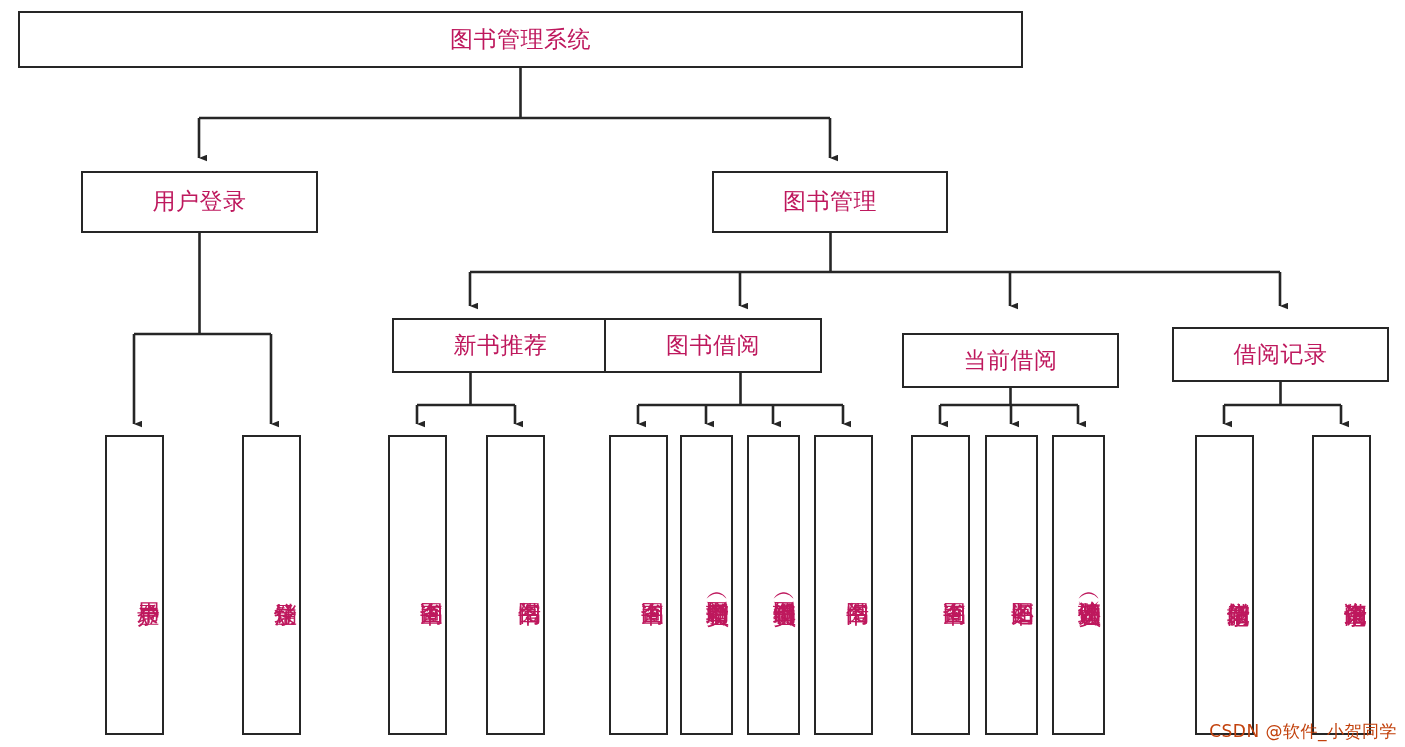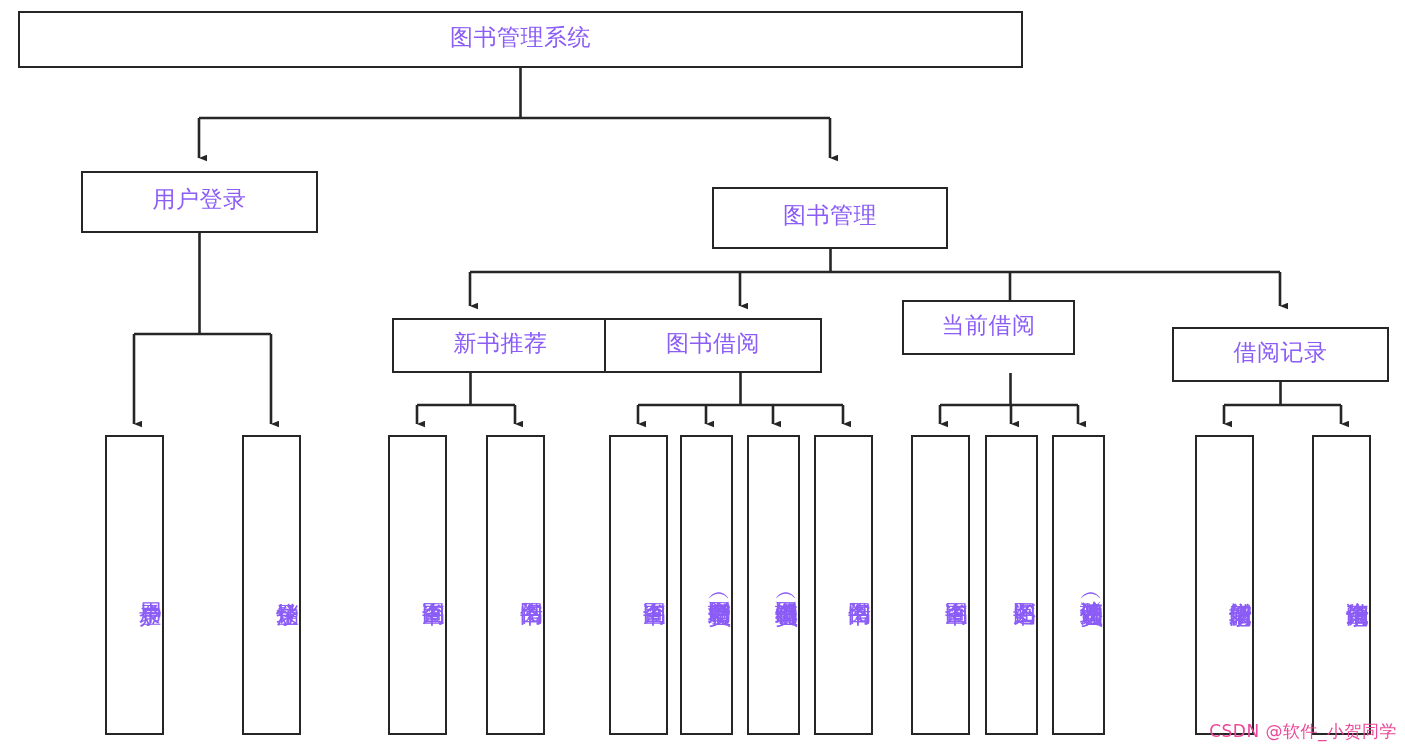--- a/index.html
+++ b/index.html
@@ -23,28 +23,27 @@
     left: 0;
     top: 0;
     width: 1405px;
     height: 747px;
   }
   .node {
     position: absolute;
     box-sizing: border-box;
     border: 2px solid #262626;
     background: #ffffff;
-    color: #8b5cf6;
+    color: #be185d;
     display: flex;
     align-items: center;
     justify-content: center;
     text-align: center;
     letter-spacing: 0.5px;
     z-index: 3;
-    font-family: Liberation Mono, monospace;
   }
   .node.horizontal {
     font-size: 23px;
     line-height: 1.1;
   }
   .node.vertical {
     writing-mode: vertical-rl;
     text-orientation: upright;
     font-size: 23px;
     line-height: 1.18;
@@ -55,21 +54,21 @@
   .node.vertical .nodetext {
     writing-mode: vertical-rl;
     text-orientation: upright;
     display: block;
   }
   .watermark {
     position: absolute;
     right: 8px;
     bottom: 4px;
     font-size: 17px;
-    color: #ec4899;
+    color: #c2410c;
     letter-spacing: 0.5px;
     z-index: 5;
     white-space: nowrap;
     font-family: "DejaVu Sans", "Liberation Sans", sans-serif;
   }
 </style>
 </head>
 <body>
 
 <div id="diagram-root">
@@ -125,31 +124,31 @@
     </g>
   </svg>
 
   <div class="node horizontal" id="node-root" style="left: 18px; top: 11px; width: 1005px; height: 57px;">
     <span class="nodetext">图书管理系统</span>
   </div>
 
   <div class="node horizontal" id="node-l2-0" style="left: 81px; top: 171px; width: 237px; height: 62px;">
     <span class="nodetext">用户登录</span>
   </div>
-  <div class="node horizontal" id="node-l2-1" style="left: 712px; top: 171px; width: 236px; height: 62px; margin-top: 16px;">
+  <div class="node horizontal" id="node-l2-1" style="left: 712px; top: 171px; width: 236px; height: 62px;">
     <span class="nodetext">图书管理</span>
   </div>
 
   <div class="node horizontal" id="node-l3-0" style="left: 362px; top: 318px; width: 217px; height: 55px; margin-left: 30px;">
     <span class="nodetext">新书推荐</span>
   </div>
   <div class="node horizontal" id="node-l3-1" style="left: 604px; top: 318px; width: 218px; height: 55px;">
     <span class="nodetext">图书借阅</span>
   </div>
-  <div class="node horizontal" id="node-l3-2" style="left: 902px; top: 300px; width: 173px; height: 55px;">
+  <div class="node horizontal" id="node-l3-2" style="left: 902px; top: 333px; width: 217px; height: 55px;">
     <span class="nodetext">当前借阅</span>
   </div>
   <div class="node horizontal" id="node-l3-3" style="left: 1172px; top: 327px; width: 217px; height: 55px;">
     <span class="nodetext">借阅记录</span>
   </div>
 
   <div class="node vertical" id="node-leaf-0" style="left: 105px; top: 435px; width: 59px; height: 300px;">
     <span class="nodetext">用户登录</span>
   </div>
   <div class="node vertical" id="node-leaf-1" style="left: 242px; top: 435px; width: 59px; height: 300px;">

